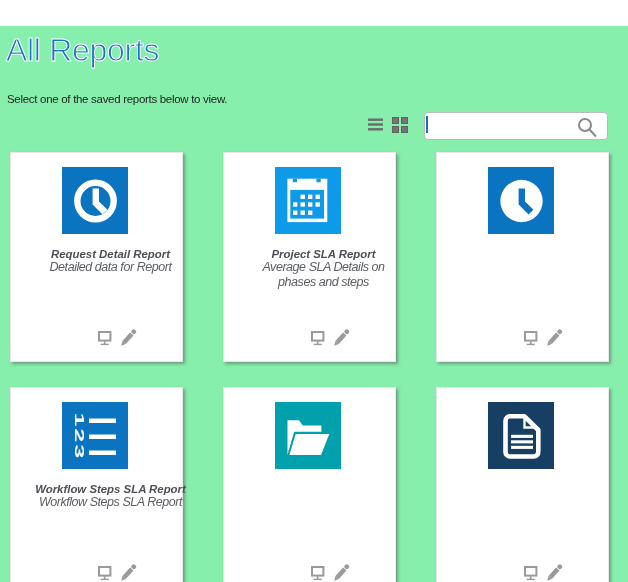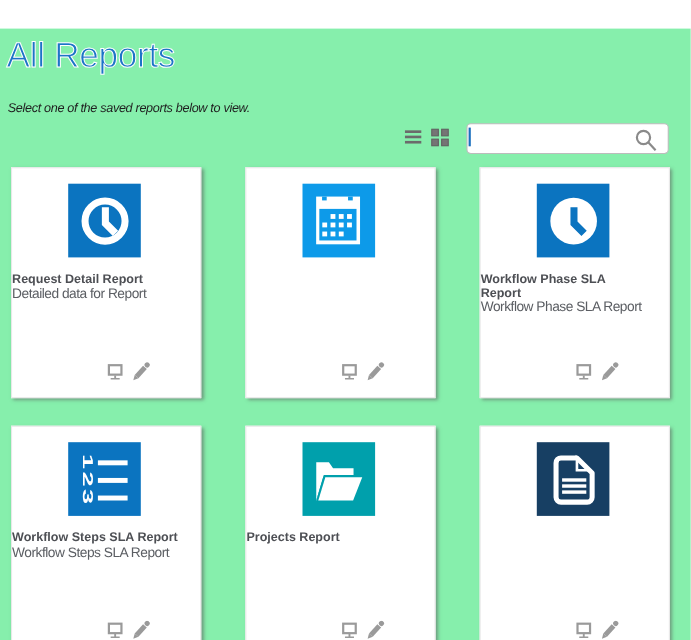--- a/index.html
+++ b/index.html
@@ -1,25 +1,25 @@
 <!DOCTYPE html>
 <html><head>
 <meta charset="utf-8">
 <style>
   html,body{margin:0;padding:0;background:#fff;}
   body{width:628px;height:582px;font-family:"Liberation Sans",sans-serif;-webkit-font-smoothing:antialiased;}
   .page{position:relative;width:628px;height:582px;overflow:hidden;background:#86efac;margin-top:26px;}
   .abs{position:absolute;}
   h1.title{position:absolute;left:6px;top:8px;margin:0;font-size:32px;line-height:32px;font-weight:400;color:#1d74c7;letter-spacing:-0.3px;-webkit-text-stroke:0.9px #ffffff;}
-  .sub{position:absolute;left:7px;top:66px;font-size:11.5px;letter-spacing:-0.3px;line-height:14px;color:#1f1f1f;font-style:italic;}
+  .sub{position:absolute;left:7px;top:66px;font-size:11.5px;letter-spacing:-0.3px;line-height:14px;color:#1f1f1f;}
   .searchbox{position:absolute;left:424px;top:86px;width:182px;height:26px;border:1px solid #bcbcbc;border-radius:4px;background:#fff;}
   .caret{position:absolute;left:0.5px;top:3px;width:2px;height:17px;background:#1a6fbe;}
   .card{position:absolute;width:171px;height:207.5px;background:#fff;border:1px solid #e8e8e8;box-shadow:2px 2px 3px rgba(90,90,90,0.55);}
   .tile{position:absolute;left:51px;top:14px;width:66px;height:67px;}
-  .ctext{position:absolute;left:0;top:95px;width:171px;text-align:left;}
+  .ctext{position:absolute;left:14px;top:95px;width:171px;text-align:center;font-style:italic;}
   .ctitle{font-size:11.4px;line-height:12.5px;font-weight:bold;color:#4d4f54;}
   .csub{font-size:12.5px;line-height:15px;color:#5b5e63;margin-top:-1px;letter-spacing:-0.45px;}
   .cicons{position:absolute;left:86px;top:176px;}
 </style>
 </head>
 <body>
 <div class="page">
   <h1 class="title">All Reports</h1>
   <div class="sub">Select one of the saved reports below to view.</div>
 
@@ -84,44 +84,44 @@
           <rect x="18" y="35.3" width="4.4" height="4.4"></rect>
           <rect x="25.5" y="35.3" width="4.4" height="4.4"></rect>
           <rect x="33" y="35.3" width="4.4" height="4.4"></rect>
           <rect x="40.5" y="35.3" width="4.4" height="4.4"></rect>
           <rect x="18" y="43.5" width="4.4" height="4.4"></rect>
           <rect x="25.5" y="43.5" width="4.4" height="4.4"></rect>
           <rect x="33" y="43.5" width="4.4" height="4.4"></rect>
         </g>
       </svg>
     </div>
+    <div class="ctext">
+      <div class="ctitle">Project SLA Report</div>
+      <div class="csub">Average SLA Details on<br>phases and steps</div>
+    </div>
     <svg class="cicons" width="53" height="18" viewBox="0 0 53 18">
       <g stroke="#9a9a9a" fill="none">
         <rect x="2" y="3" width="11.4" height="8.6" stroke-width="2"></rect>
         <line x1="7.7" y1="12.3" x2="7.7" y2="15.4" stroke-width="1.7"></line>
         <line x1="3.6" y1="15.4" x2="11.8" y2="15.4" stroke-width="1.4"></line>
       </g>
       <g fill="#9a9a9a" transform="translate(24.2,16.7) rotate(-48)">
         <path d="M0 0 L4.4 -2.3 L4.4 2.3 Z"></path>
         <rect x="4.4" y="-2.3" width="11.4" height="4.6"></rect>
         <rect x="16.5" y="-2.3" width="4.6" height="4.6" rx="2.1"></rect>
       </g>
     </svg>
   </div>
 
   <div class="card" style="left:436px;top:126px">
     <div class="tile" style="background:#0b74c0">
       <svg width="66" height="67" viewBox="0 0 66 67">
         <circle cx="33.5" cy="34" r="21.2" fill="#fff"></circle>
         <path d="M30.6 21.5 h6.4 v12.9 l8.4 8.4 -4.8 4.8 -10 -10 z" fill="#0b74c0"></path>
       </svg>
-    </div>
-    <div class="ctext">
-      <div class="ctitle">Workflow Phase SLA<br>Report</div>
-      <div class="csub">Workflow Phase SLA Report</div>
     </div>
     <svg class="cicons" width="53" height="18" viewBox="0 0 53 18">
       <g stroke="#9a9a9a" fill="none">
         <rect x="2" y="3" width="11.4" height="8.6" stroke-width="2"></rect>
         <line x1="7.7" y1="12.3" x2="7.7" y2="15.4" stroke-width="1.7"></line>
         <line x1="3.6" y1="15.4" x2="11.8" y2="15.4" stroke-width="1.4"></line>
       </g>
       <g fill="#9a9a9a" transform="translate(24.2,16.7) rotate(-48)">
         <path d="M0 0 L4.4 -2.3 L4.4 2.3 Z"></path>
         <rect x="4.4" y="-2.3" width="11.4" height="4.6"></rect>
@@ -163,23 +163,20 @@
     </svg>
   </div>
 
   <div class="card" style="left:223px;top:361px">
     <div class="tile" style="background:#00a0ac">
       <svg width="66" height="67" viewBox="0 0 66 67">
         <path d="M12.5 18.2 L24 18.2 L27.8 23.6 L46.4 23.6 L46.4 29.8 L19.3 29.8 L12.5 53 Z" fill="#fff"></path>
         <path d="M20.3 31.9 L54.3 31.9 L46 53 L12.5 53 Z" fill="#fff"></path>
         <line x1="19.9" y1="31.5" x2="13.3" y2="53.5" stroke="#00a0ac" stroke-width="1.8"></line>
       </svg>
-    </div>
-    <div class="ctext">
-      <div class="ctitle">Projects Report</div>
     </div>
     <svg class="cicons" width="53" height="18" viewBox="0 0 53 18">
       <g stroke="#9a9a9a" fill="none">
         <rect x="2" y="3" width="11.4" height="8.6" stroke-width="2"></rect>
         <line x1="7.7" y1="12.3" x2="7.7" y2="15.4" stroke-width="1.7"></line>
         <line x1="3.6" y1="15.4" x2="11.8" y2="15.4" stroke-width="1.4"></line>
       </g>
       <g fill="#9a9a9a" transform="translate(24.2,16.7) rotate(-48)">
         <path d="M0 0 L4.4 -2.3 L4.4 2.3 Z"></path>
         <rect x="4.4" y="-2.3" width="11.4" height="4.6"></rect>

